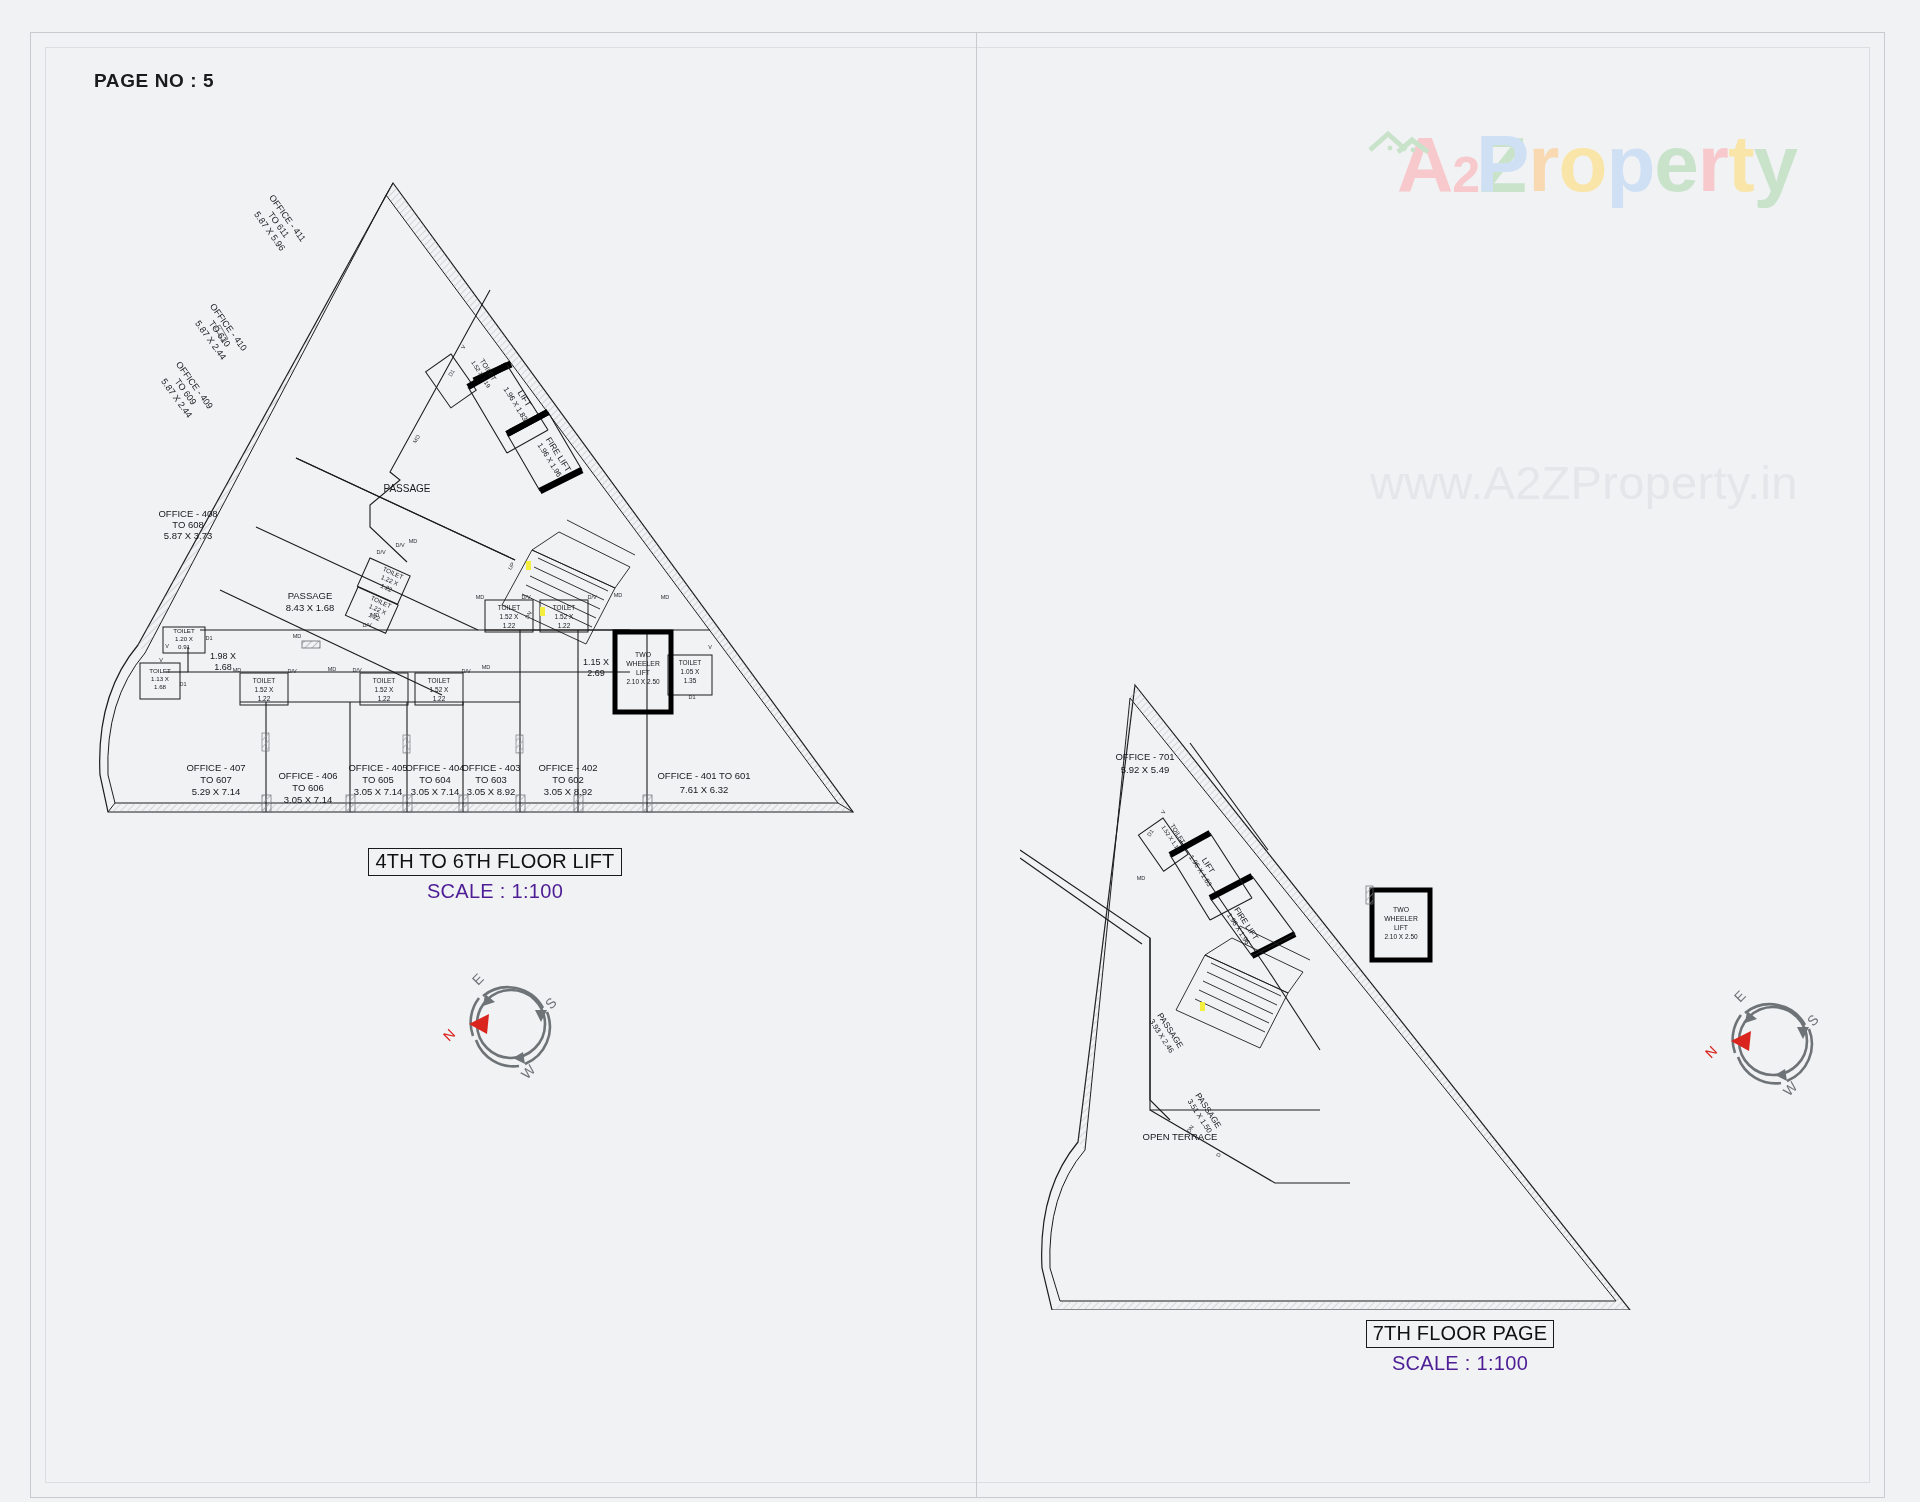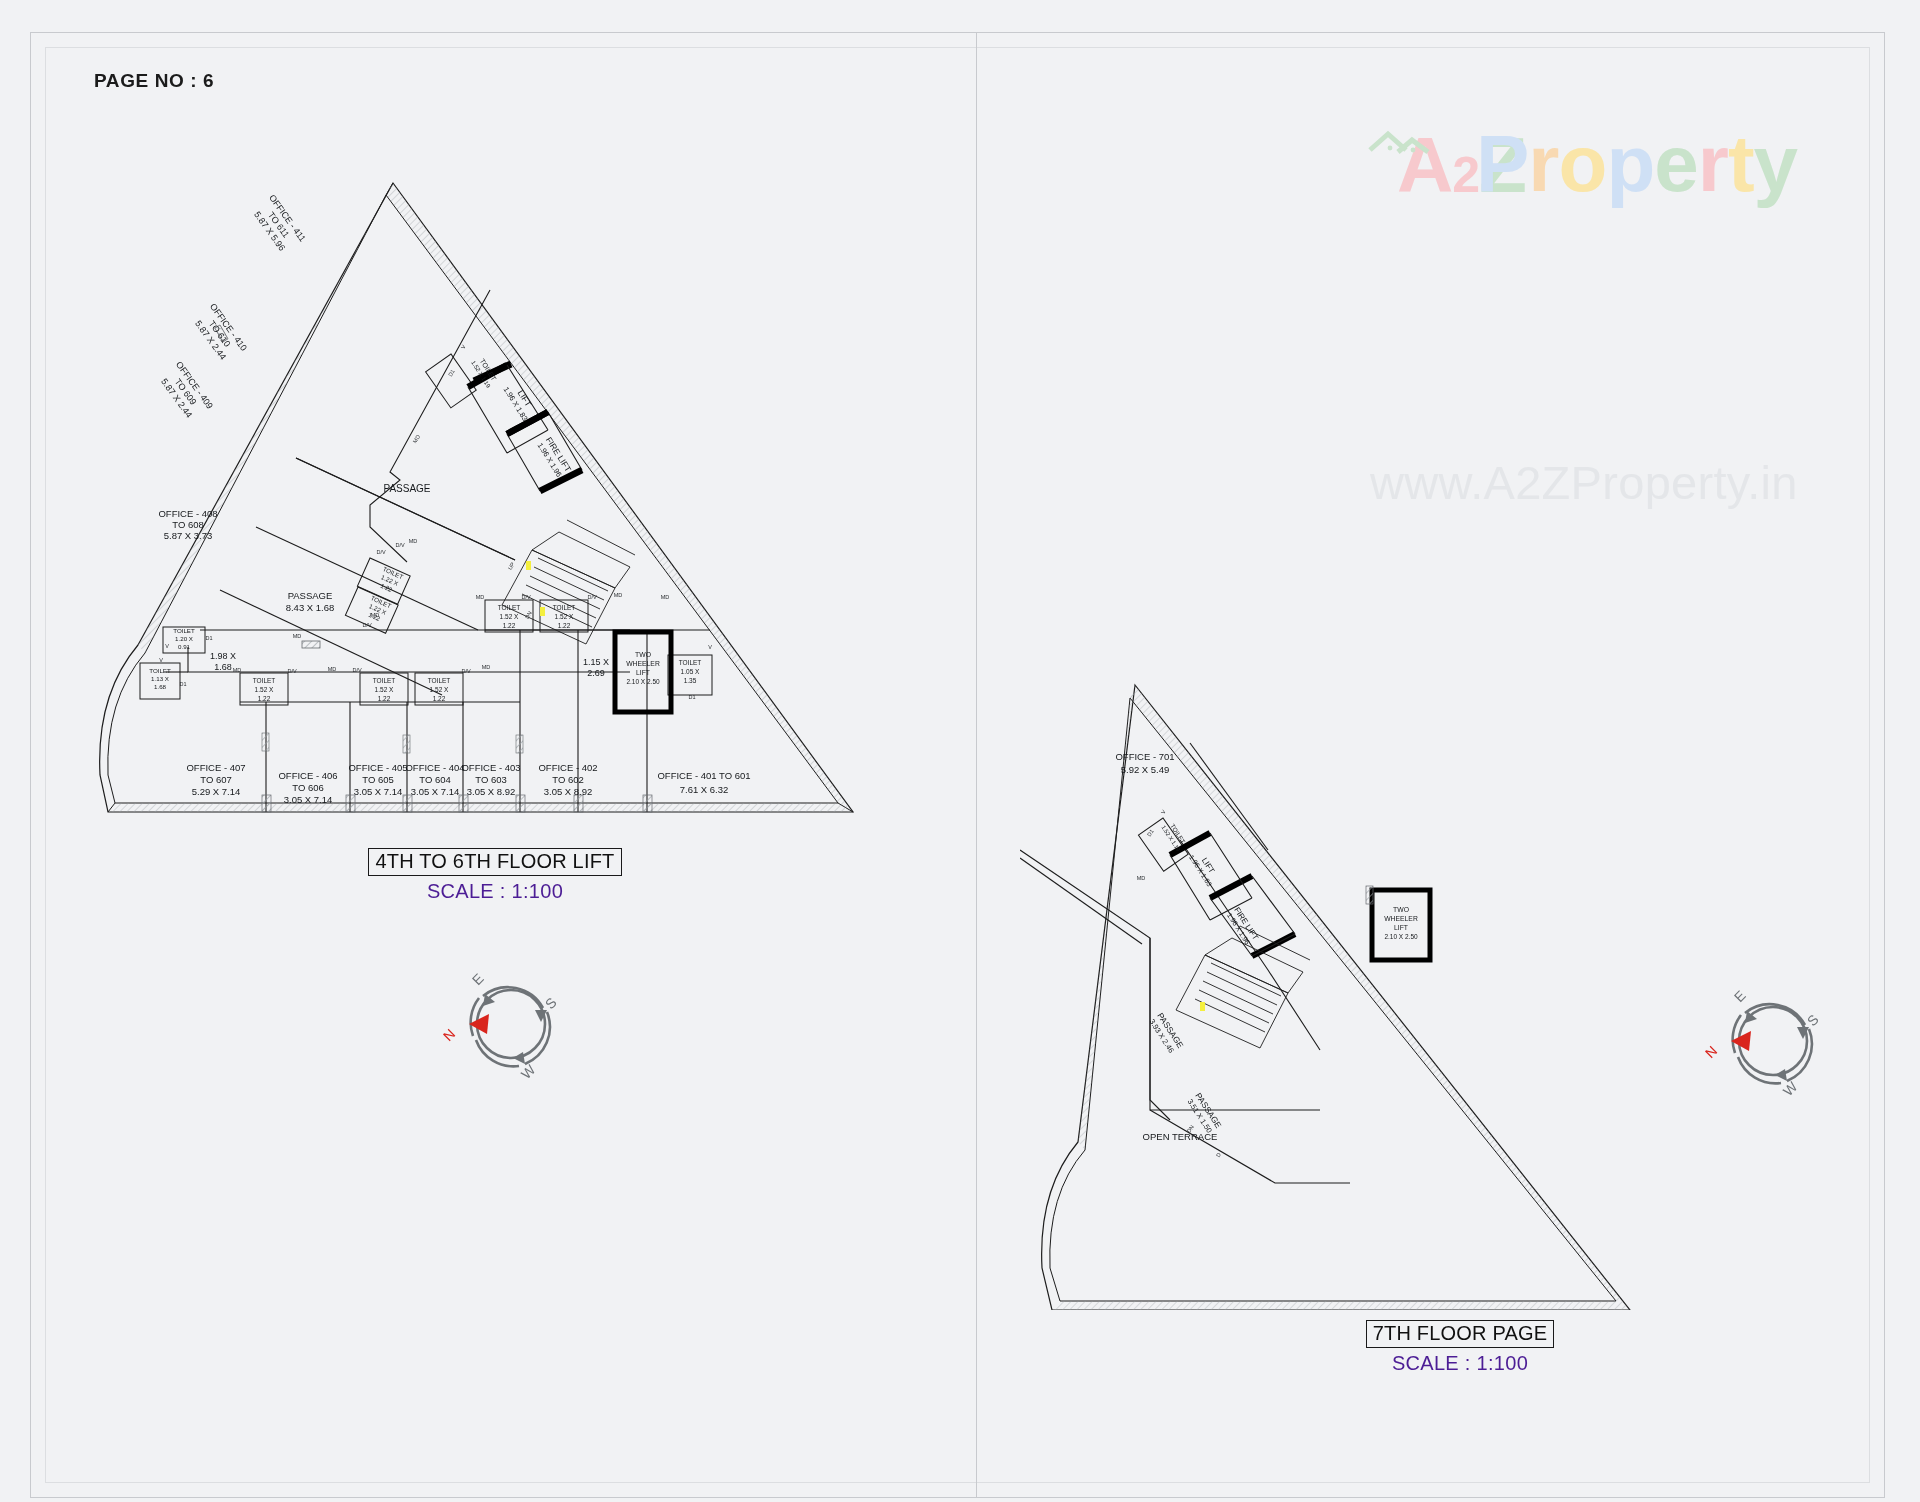--- a/index.html
+++ b/index.html
@@ -196,21 +196,21 @@
 </head>
 <body>
 
 <div id="sheet">
 
   <div class="page-frame">
     <div class="page-frame-inner"></div>
   </div>
   <div class="spine"></div>
 
-  <div class="page-no">PAGE NO : 6</div>
+  <div class="page-no">PAGE NO : 5</div>
 
   <div class="wm-a2z">
     <span class="l1">A</span><span class="l2">2</span><span class="l3">Z</span>
   </div>
   <svg class="wm-roof" viewBox="0 0 64 34">
     <path d="M2 22 L20 6 L38 22" fill="none" stroke="#c9e3cb" stroke-width="5"></path>
     <path d="M30 24 L44 12 L60 24" fill="none" stroke="#c9e3cb" stroke-width="5"></path>
     <circle cx="22" cy="20" r="2.4" fill="#c9e3cb"></circle>
     <circle cx="45" cy="22" r="2.4" fill="#c9e3cb"></circle>
   </svg>

